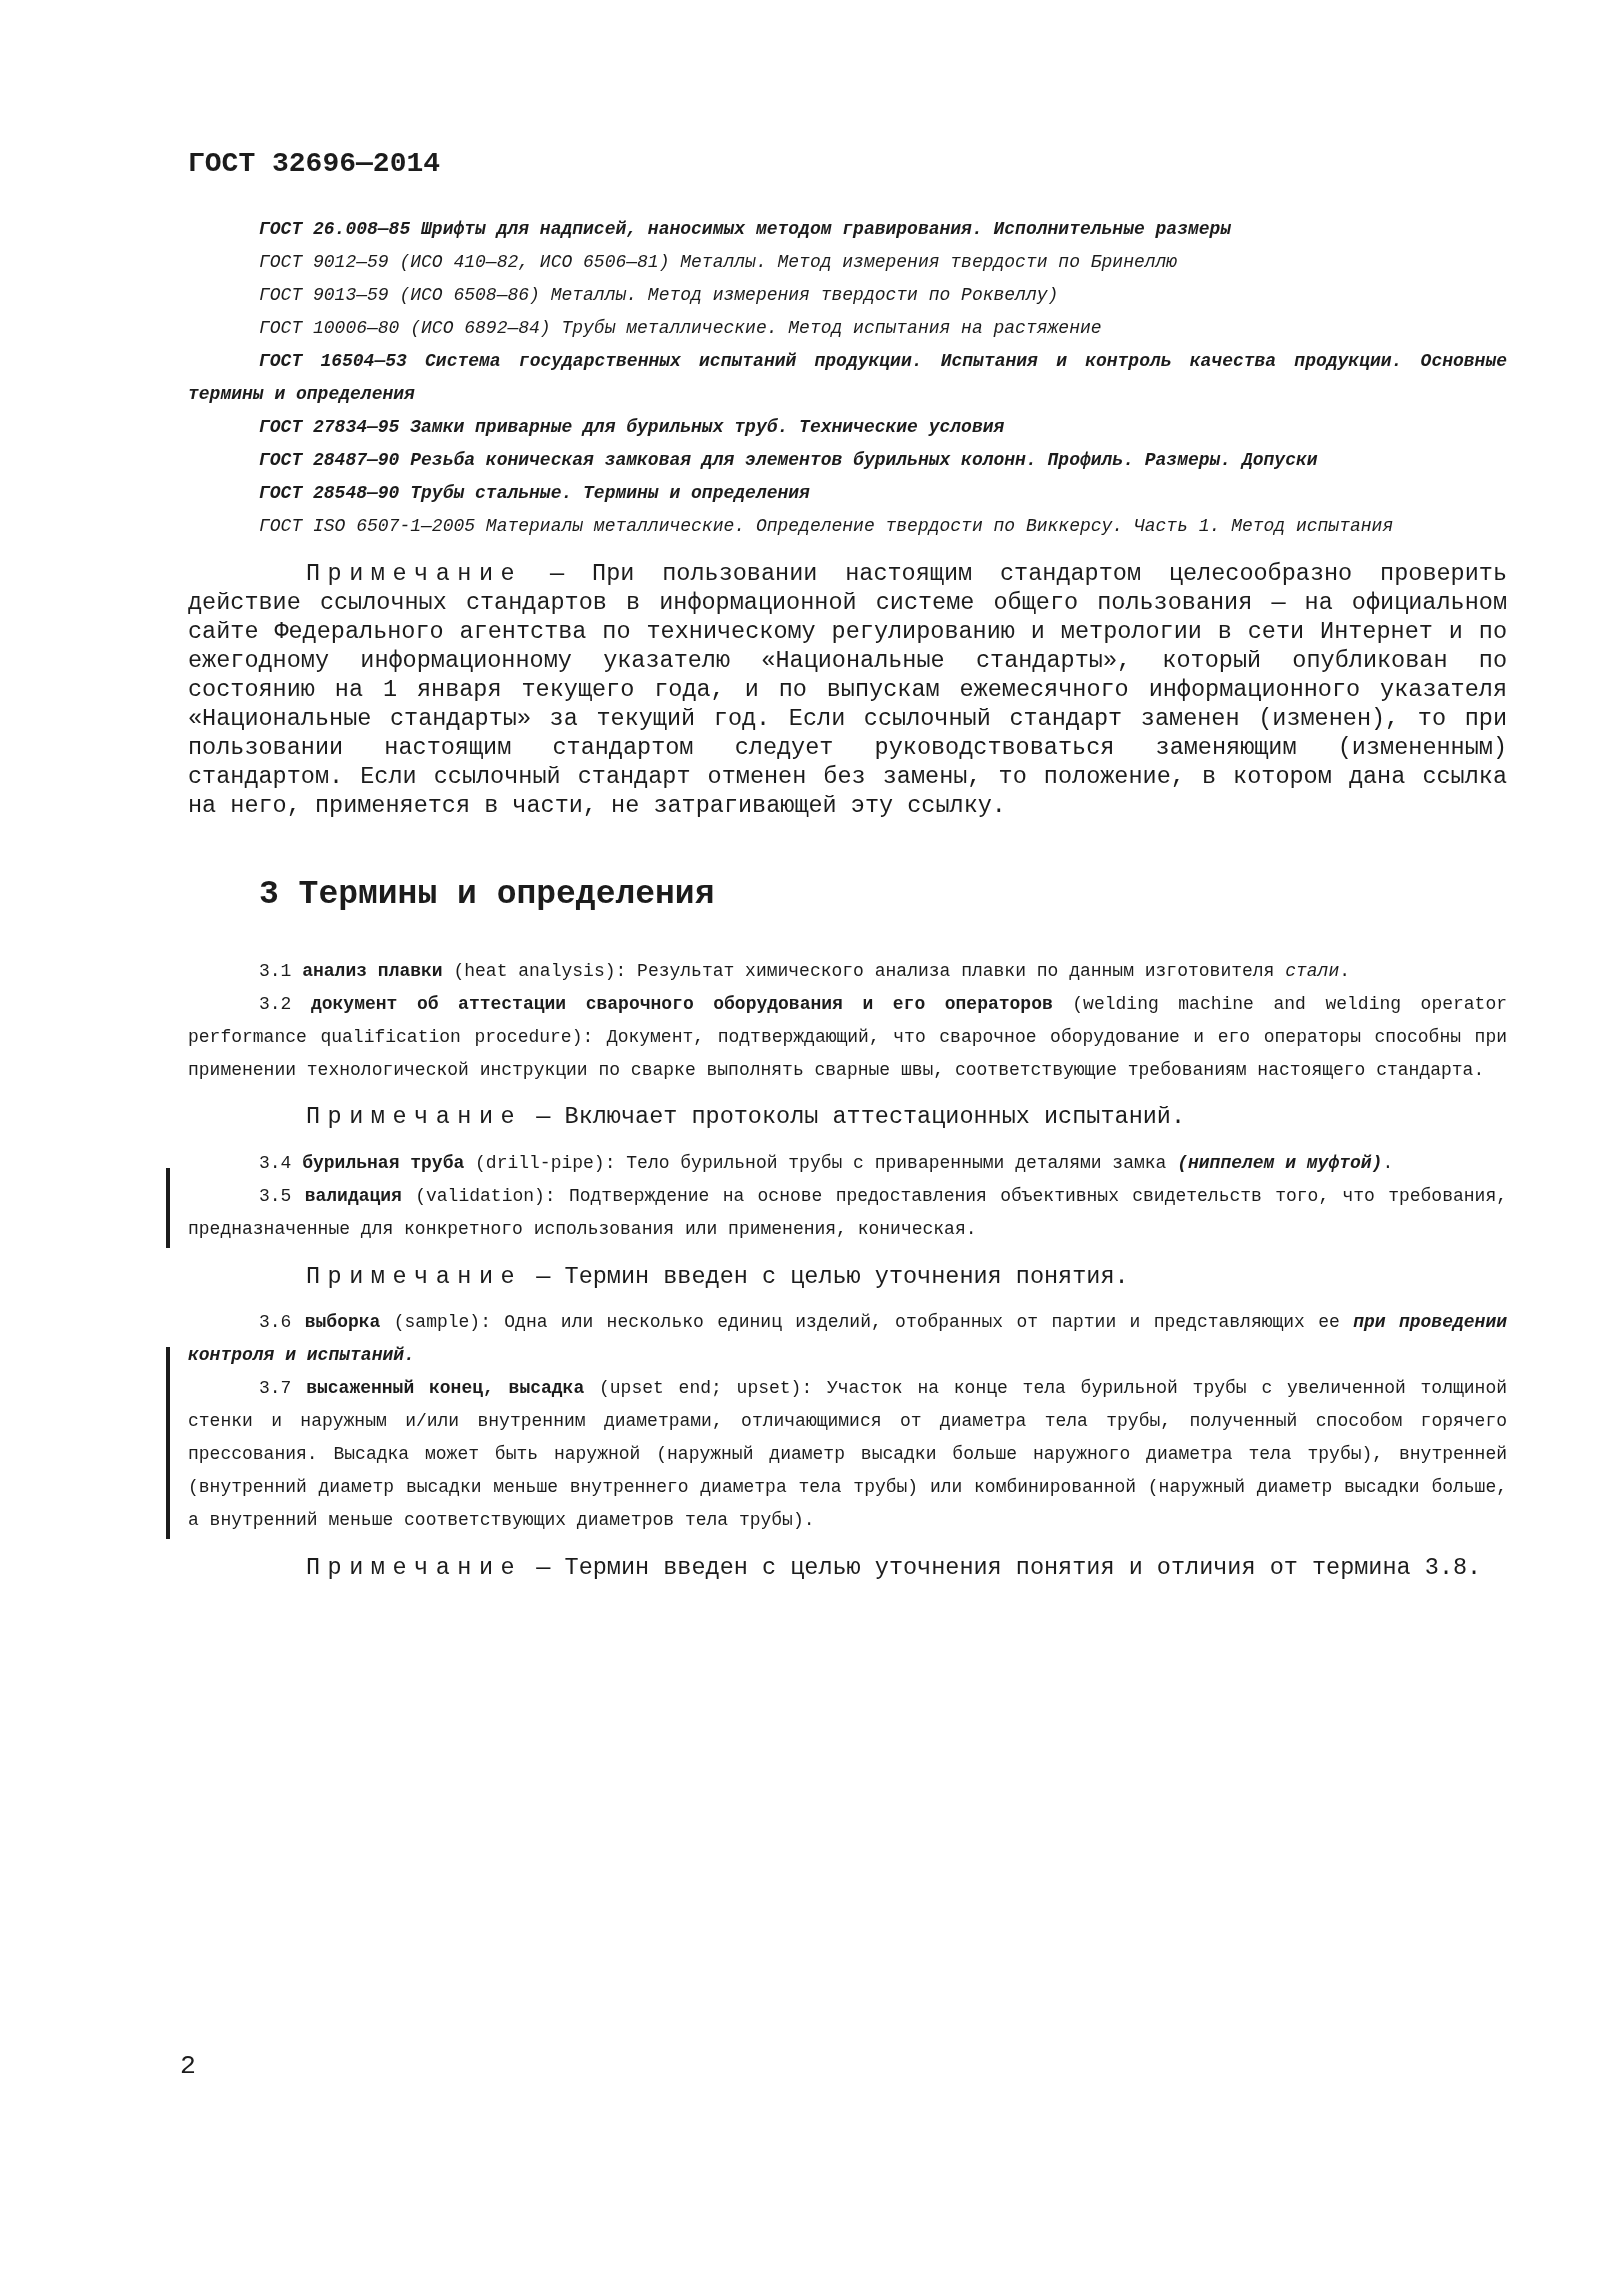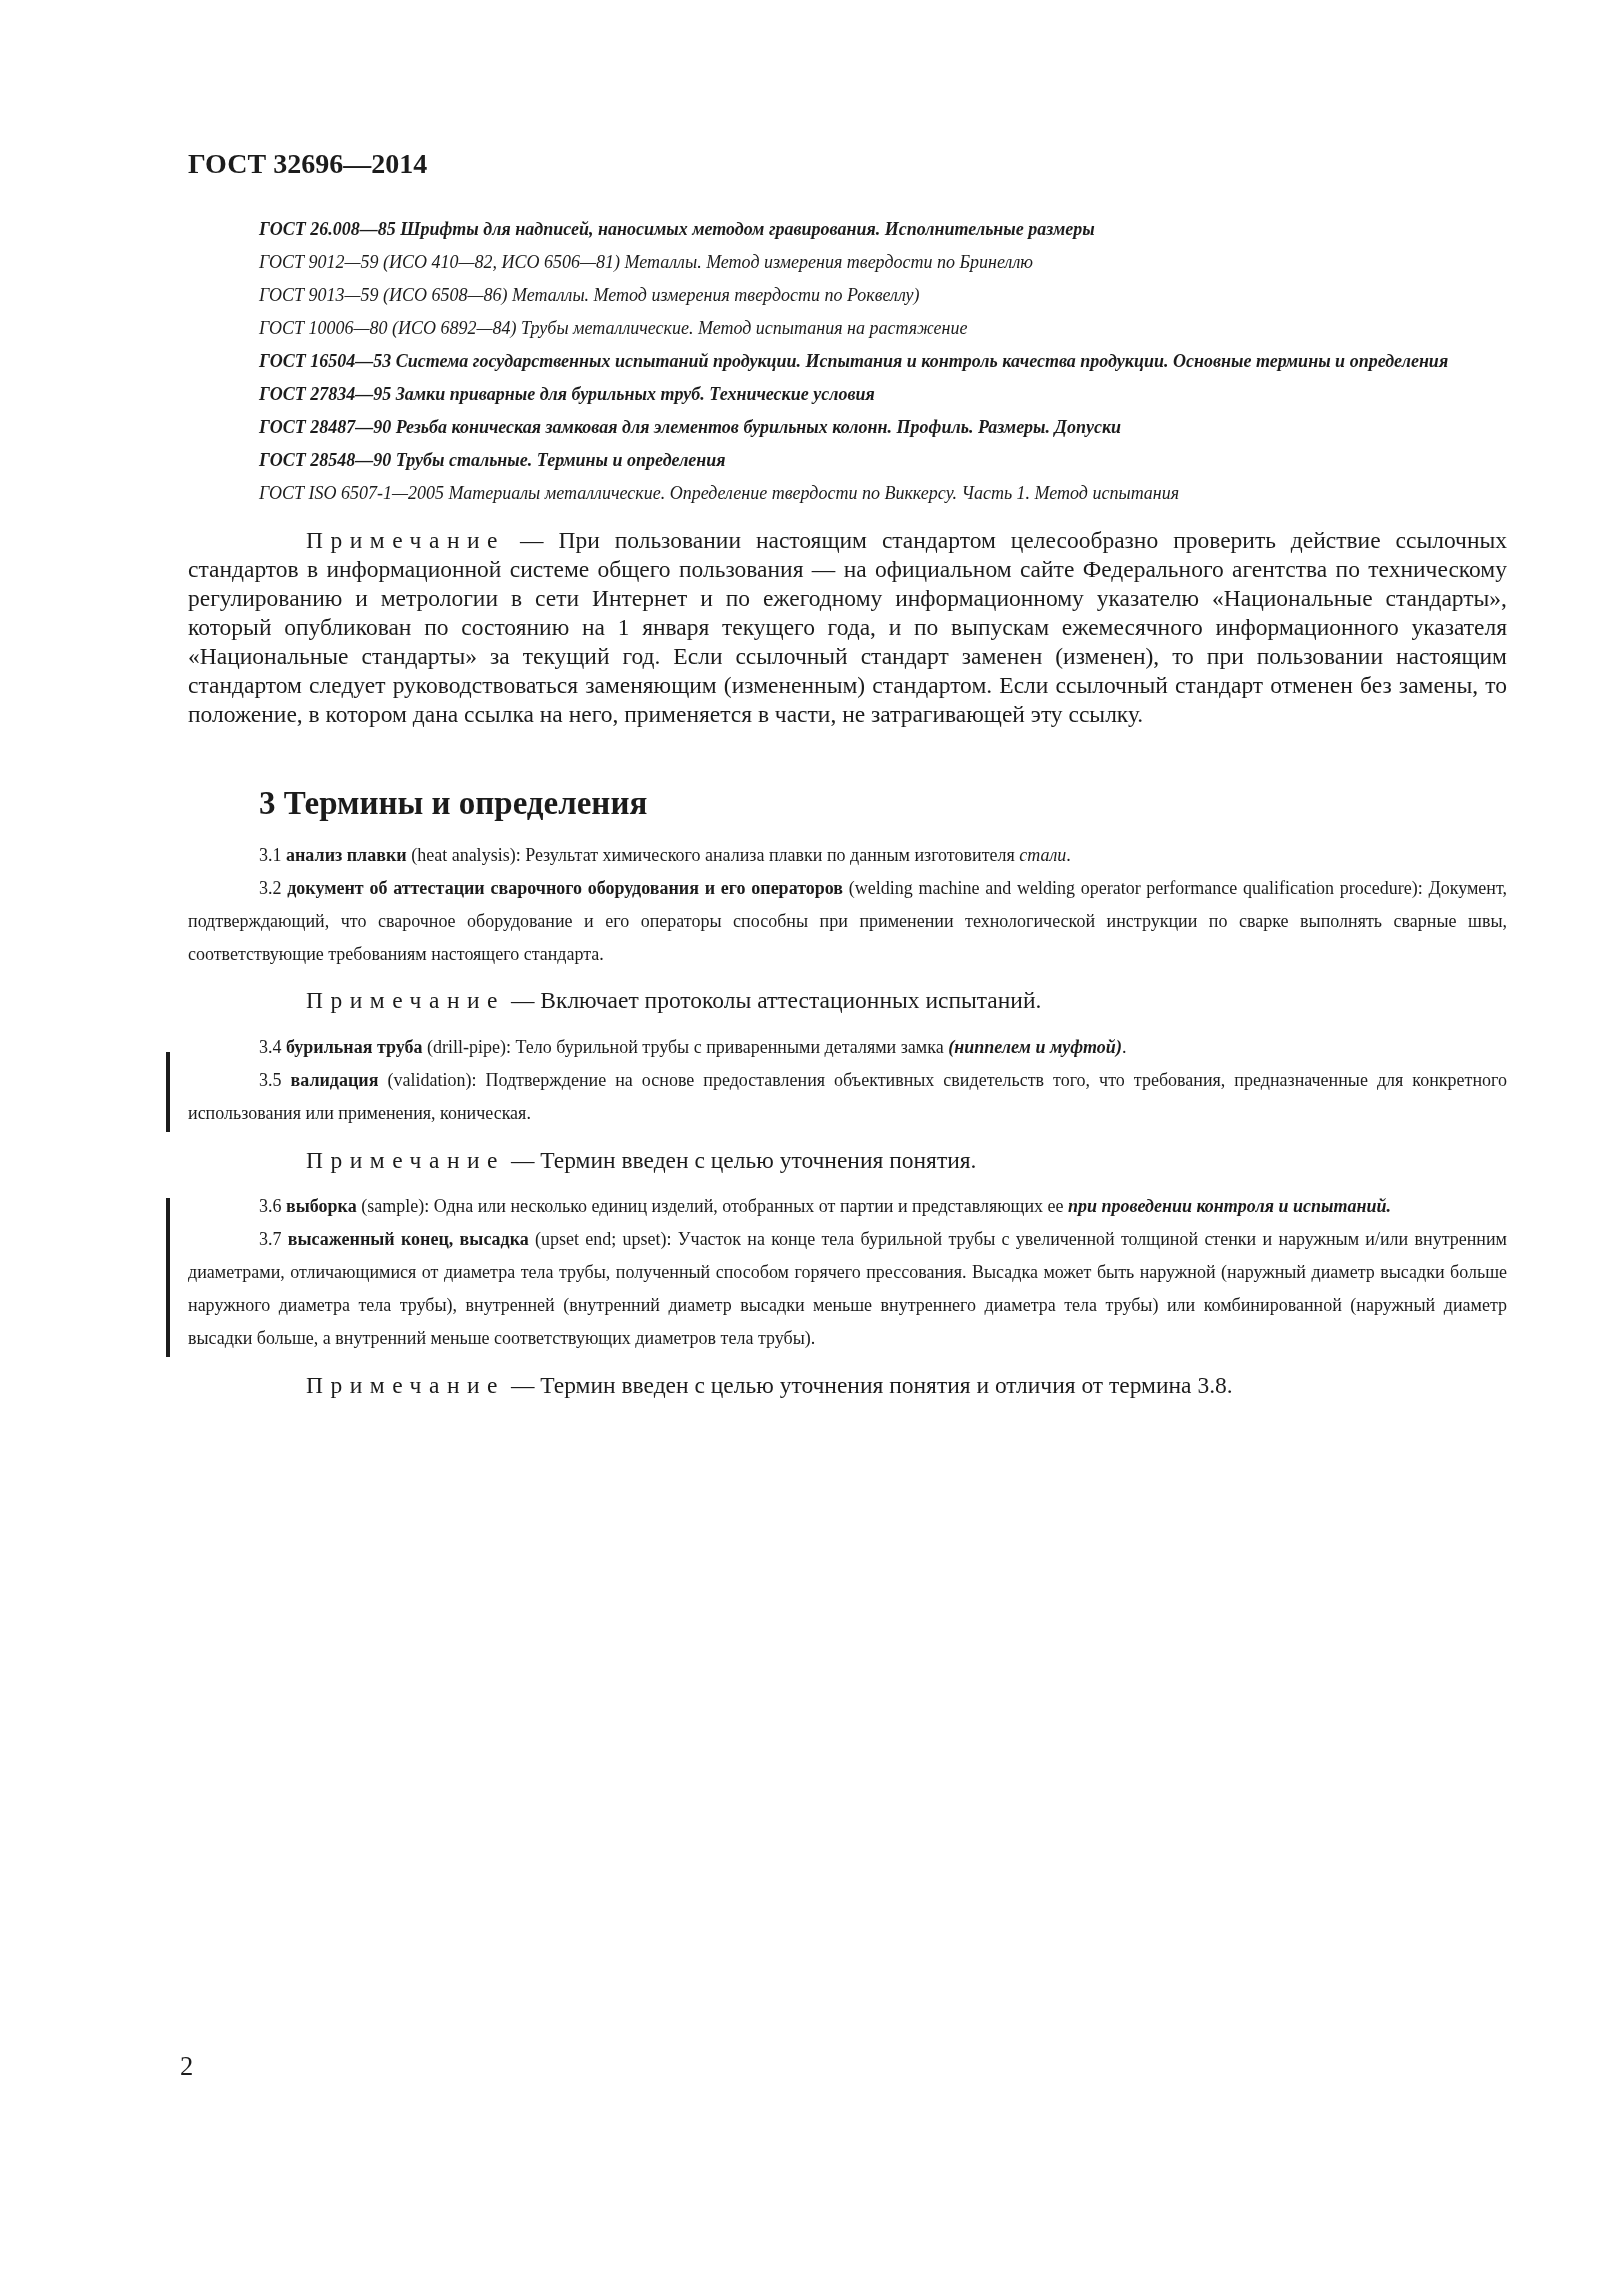--- a/index.html
+++ b/index.html
@@ -2,21 +2,21 @@
 <html lang="ru"><head>
 <meta charset="utf-8">
 <style>
   html,body{margin:0;padding:0;background:#ffffff;}
   .page{
     position:relative;
     width:1621px;height:2293px;
     background:#ffffff;
     box-sizing:border-box;
     padding:147px 114px 0 188px;
-    font-family:Liberation Serif, serif;
+    font-family:Liberation Mono, monospace;
     color:#1c1c1c;
     overflow:hidden;
   }
   .hdr{
     font-size:28px;font-weight:bold;line-height:33px;
     margin:0 0 33px 0;
   }
   p{margin:0;}
   .body-p{
     font-size:18px;line-height:33px;
@@ -25,21 +25,21 @@
   .ref{font-style:italic;}
   .ref.bi{font-weight:bold;}
   .note{
     font-size:23.5px;line-height:29px;
     text-align:justify;text-indent:71px;
     margin:15.7px 0;
   }
   .note-label{letter-spacing:0.32em;margin-left:47px;}
   .sec-heading{
     font-size:33px;font-weight:bold;line-height:39px;
-    margin:55px 0 16px 0;text-indent:71px;
+    margin:55px 0 41px 0;text-indent:71px;
   }
   .term-name{font-weight:bold;margin-top:44px;}
   .em-i{font-style:italic;}
   .em-bi{font-style:italic;font-weight:bold;}
   .rev{position:relative;}
   .bar{
     position:absolute;left:-21.6px;width:3.9px;background:#1c1c1c;
     top:-11.8px;bottom:-2px;
   }
   .bar.tall{top:-25.5px;bottom:-2px;}

